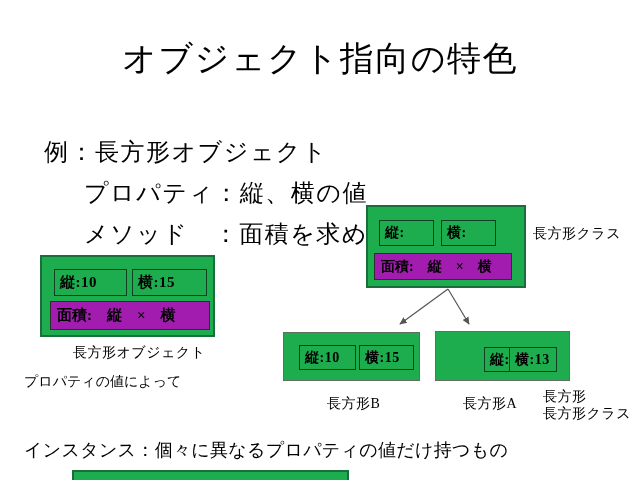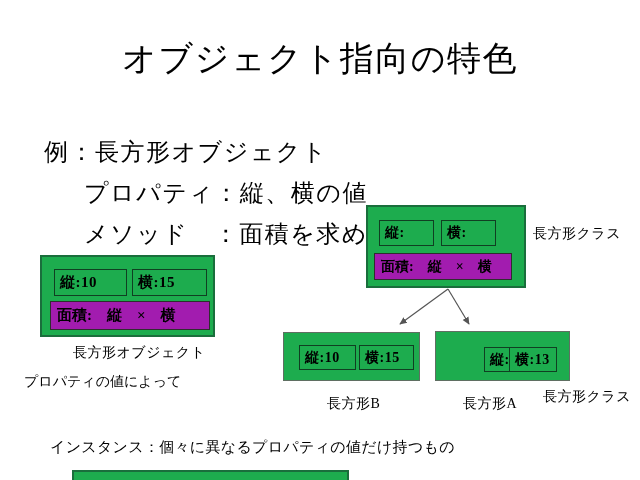--- a/index.html
+++ b/index.html
@@ -42,21 +42,21 @@
   .box-b{left:435px;top:331px;width:135px;height:50px;}
   .box-b .v{left:8px;top:15px;width:57px;height:25px;margin-left:40px;}
   .box-b .h{left:73px;top:15px;width:48px;height:25px;}
   .lbl{position:absolute;font-size:14px;white-space:nowrap;letter-spacing:0.5px;}
   .class-lbl{left:533px;top:225px;}
   .object-lbl{left:52px;top:344px;margin-left:21px;}
   .a-lbl{left:327px;top:395px;}
   .b-lbl{left:463px;top:395px;}
   .right-lbl{left:543px;top:388px;font-size:14px;line-height:17px;}
   .notes{position:absolute;left:24px;top:373px;font-size:14px;line-height:18px;white-space:nowrap;}
-  .instance{position:absolute;left:50px;top:438px;font-size:15px;white-space:nowrap;letter-spacing:0.3px;}
+  .instance{position:absolute;left:24px;top:438px;font-size:18px;white-space:nowrap;letter-spacing:0.3px;}
   .arrows{position:absolute;left:0;top:0;width:640px;height:480px;pointer-events:none;}
   .clipped-bar{left:72px;top:470px;width:277px;height:14px;}
 </style>
 </head>
 <body>
 
 <div class="slide">
 
   <div class="title">オブジェクト指向の特色</div>
 
@@ -96,20 +96,21 @@
   </div>
   <div class="lbl a-lbl">長方形B</div>
 
   <div class="gbox thin box-b">
     <div class="mini v">縦:8</div>
     <div class="mini h">横:13</div>
   </div>
   <div class="lbl b-lbl">長方形A</div>
 
   <div class="lbl right-lbl">
+    <div>長方形</div>
     <div>長方形クラス</div>
   </div>
 
   <div class="notes">
     <div>プロパティの値によって</div>
   </div>
 
   <div class="instance">インスタンス：個々に異なるプロパティの値だけ持つもの</div>
 
   <div class="gbox clipped-bar"></div>

